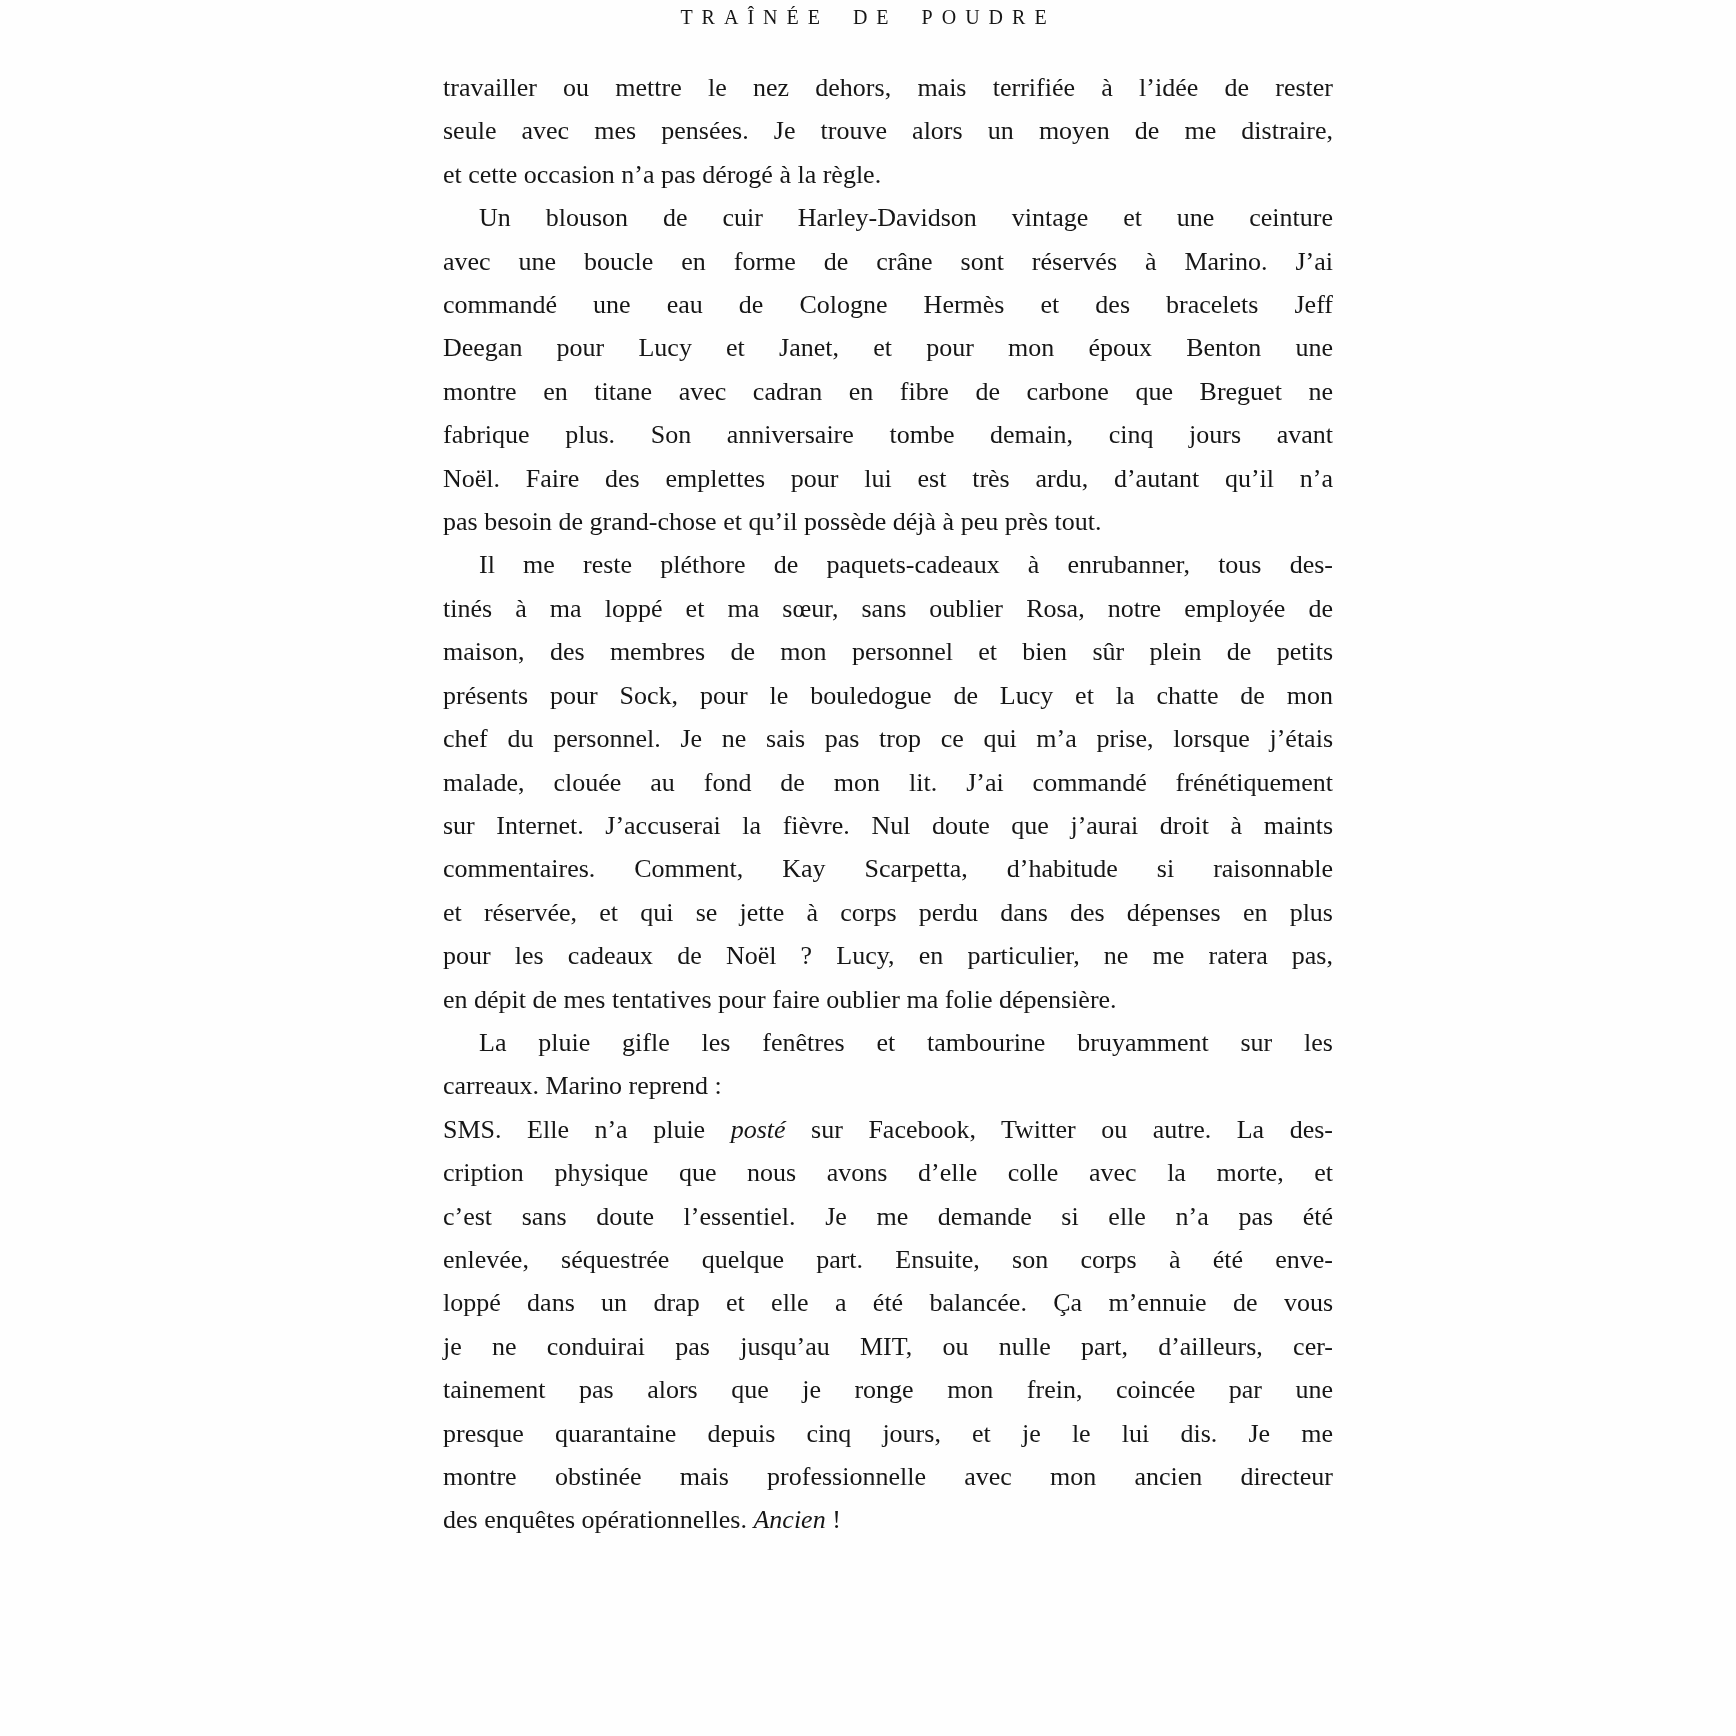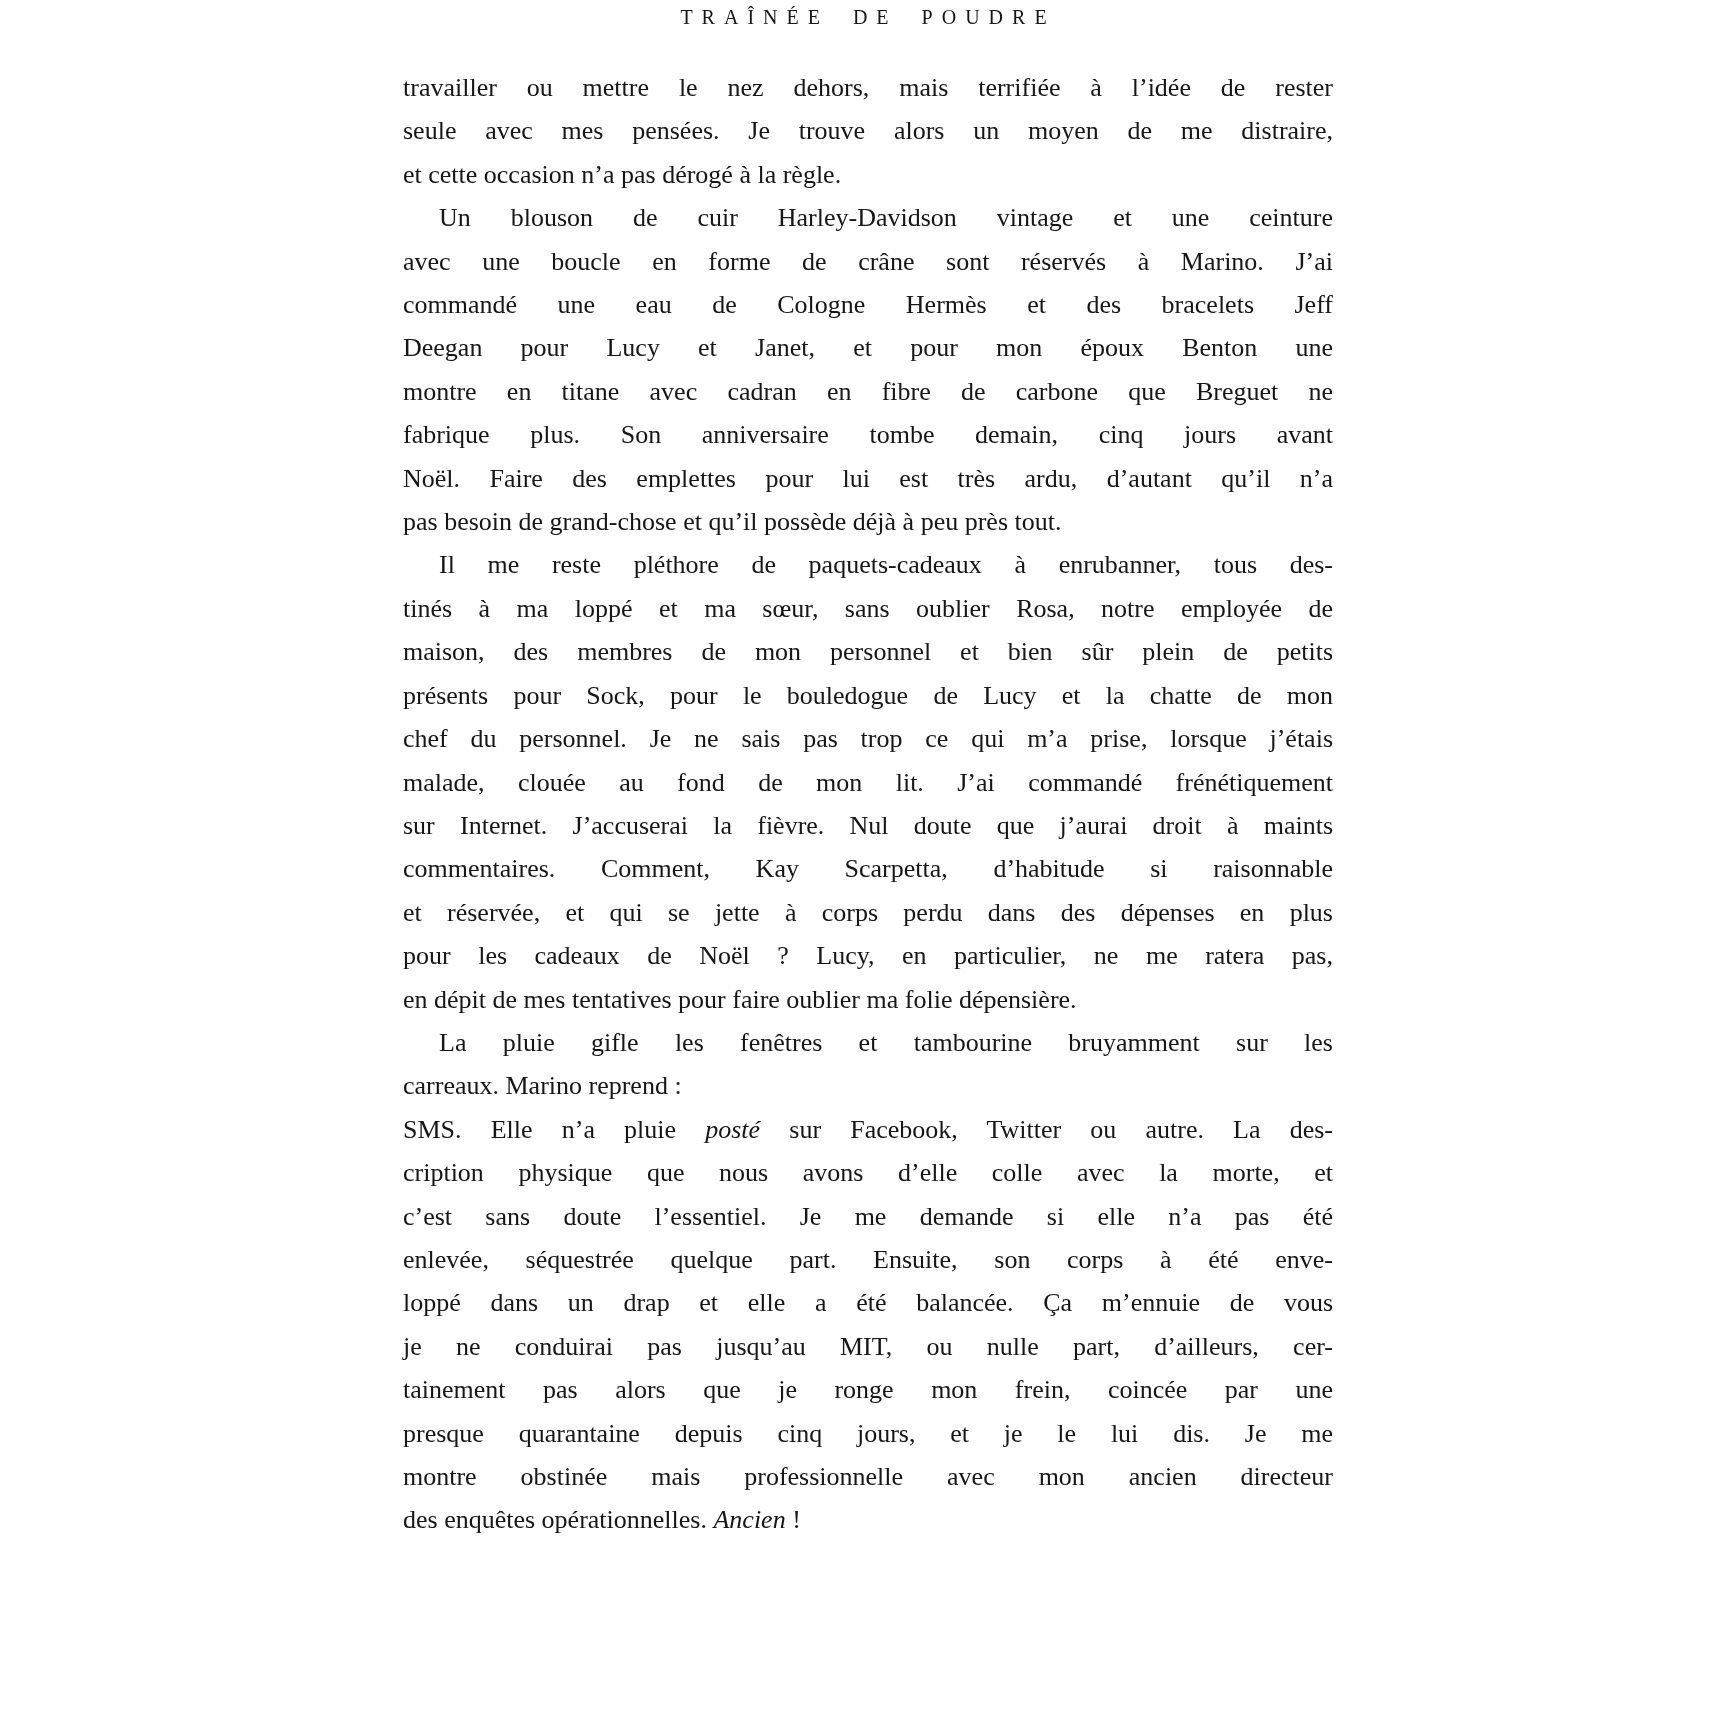--- a/index.html
+++ b/index.html
@@ -33,20 +33,21 @@
     top: 66px;
     left: 403px;
     width: 930px;
     font-size: 26px;
     line-height: 43.4px;
     color: #161616;
   }
   .line {
     text-align: justify;
     text-align-last: justify;
+    margin-left: 40px;
   }
   .line.last {
     text-align-last: left;
   }
   .line.indent {
     padding-left: 36px;
   }
   .it { font-style: italic; }
   .folio {
     position: absolute;

